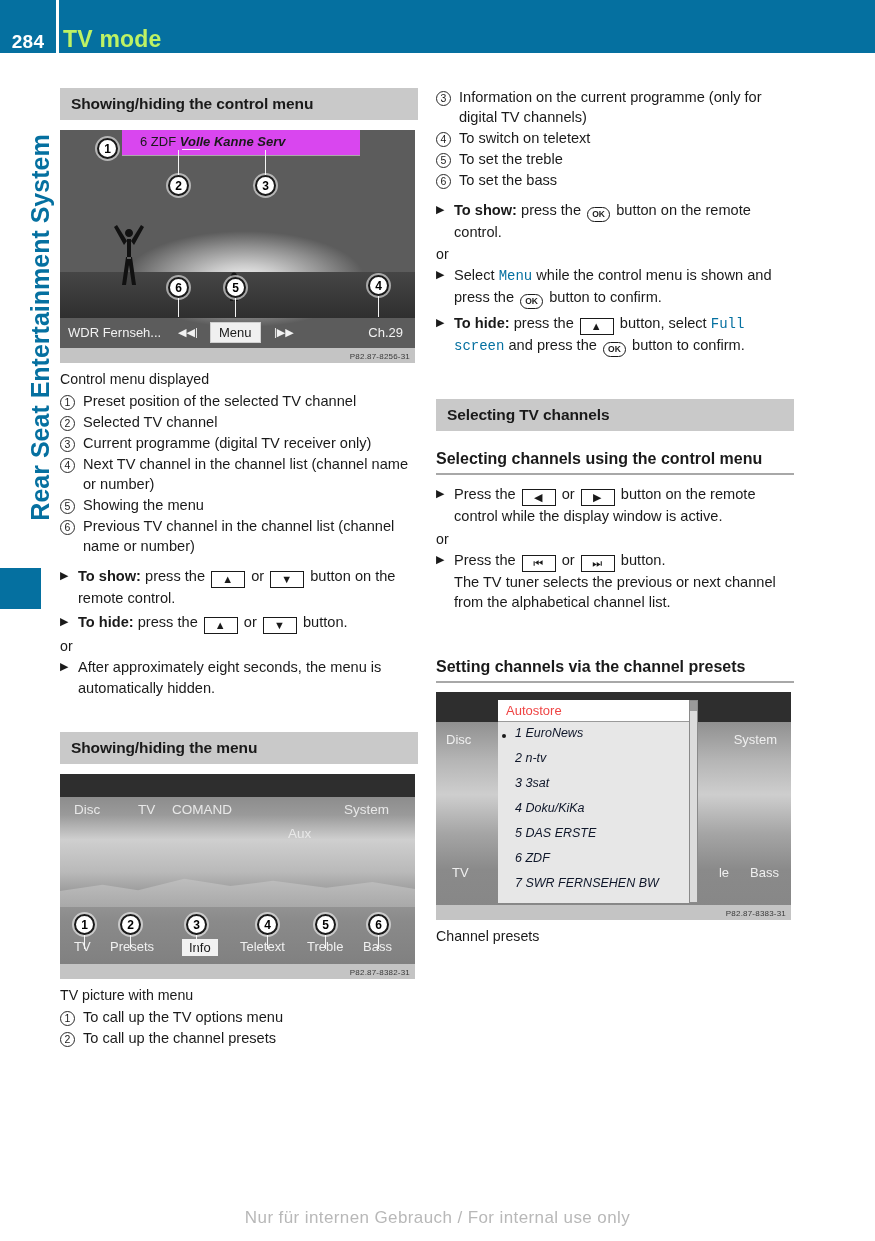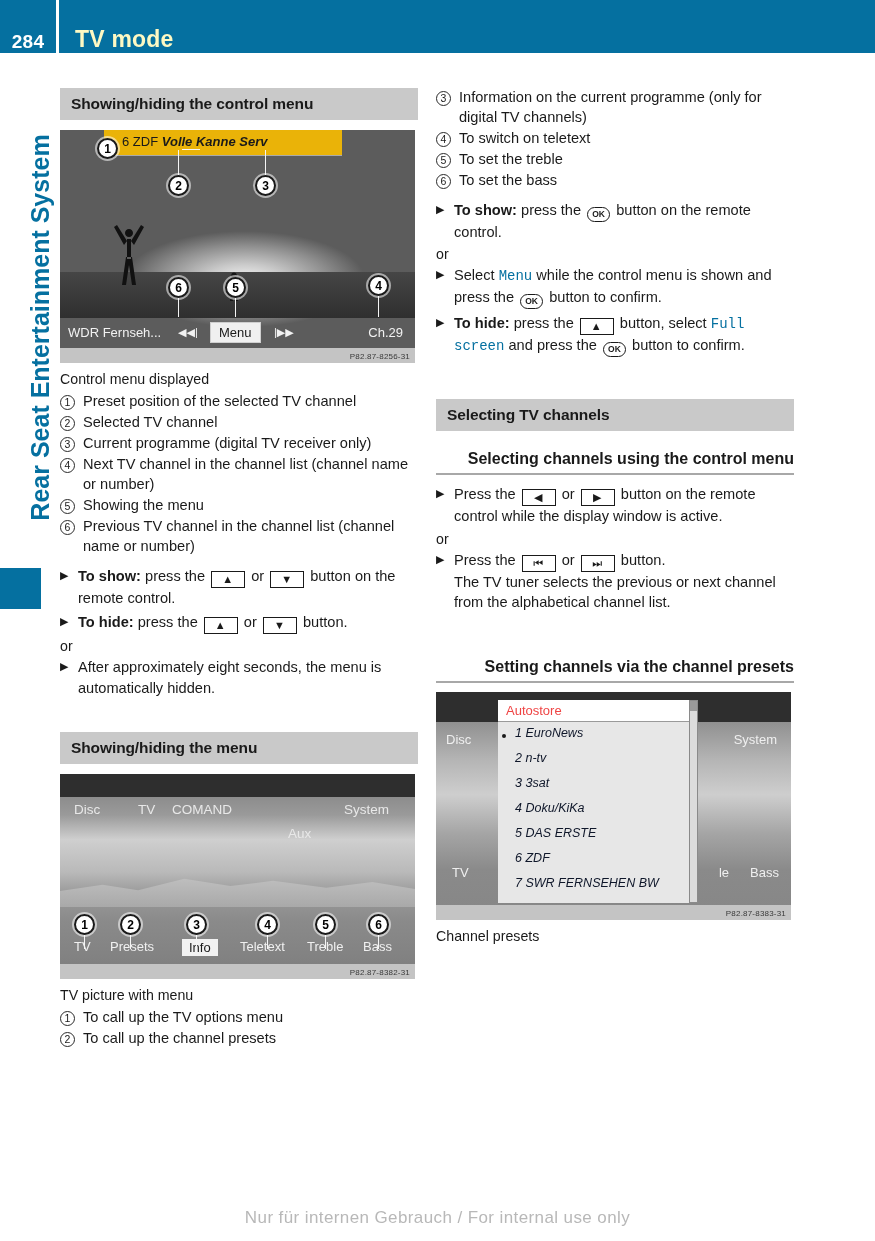--- a/index.html
+++ b/index.html
@@ -21,22 +21,22 @@
   }
   #page-num {
     width: 56px; text-align: center;
     color: #ffffff; font-size: 19px; font-weight: bold;
     letter-spacing: .3px;
   }
   #header-divider {
     width: 3px; height: 53px; background: #ffffff;
   }
   #header-title {
-    color: #fef9c3; font-size: 23px; font-weight: bold;
-    padding-left: 16px; letter-spacing: .2px;
+    color: #bef264; font-size: 23px; font-weight: bold;
+    padding-left: 4px; letter-spacing: .2px;
   }
 
   
   #sidebar {
     position: absolute; left: 0; top: 53px;
     width: 52px; height: 1188px;
   }
   #sidebar-label {
     position: absolute;
     left: -170px; top: 260px;
@@ -76,21 +76,20 @@
     margin-bottom: 10px;
     letter-spacing: -.1px;
   }
 
   
   .subhead {
     font-size: 16px; font-weight: bold;
     color: #1a1a1a;
     line-height: 1.22;
     margin: 18px 0 5px 0;
-    text-align: right;
   }
   .rule {
     height: 2px; background: #a8a8a8;
     margin-bottom: 9px;
   }
 
   
   .caption {
     font-size: 14.2px; color: #1a1a1a;
     margin: 7px 0 3px 0;
@@ -205,23 +204,23 @@
 
   
   #fig1 { height: 233px; }
   #fig1 .sky {
     position: absolute; left: 0; top: 0; width: 100%; height: 100%;
     background:
       radial-gradient(ellipse 150px 60px at 52% 64%, #f2f2f2 0%, #c9c9c9 25%, #8f8f8f 55%, #5c5c5c 80%),
       linear-gradient(to bottom, #4a4a4a 0%, #5e5e5e 18%, #8a8a8a 45%, #6a6a6a 68%, #3f3f3f 72%, #3a3a3a 100%);
   }
   #fig1 .topbar {
-    position: absolute; left: 44px; top: 0;
+    position: absolute; left: 62px; top: 0;
     width: 238px; height: 26px;
-    background: #eab308;
+    background: #d946ef;
     border-bottom: 1px solid #aaa;
     text-decoration: underline;
   }
   #fig1 .topbar-text {
     position: absolute; left: 18px; top: 4px;
     font-size: 13px; color: #1a1a1a;
     font-family: "Liberation Sans", sans-serif;
   }
   #fig1 .topbar-text .ital { font-style: italic; font-weight: bold; }
   #fig1 .botrow {

